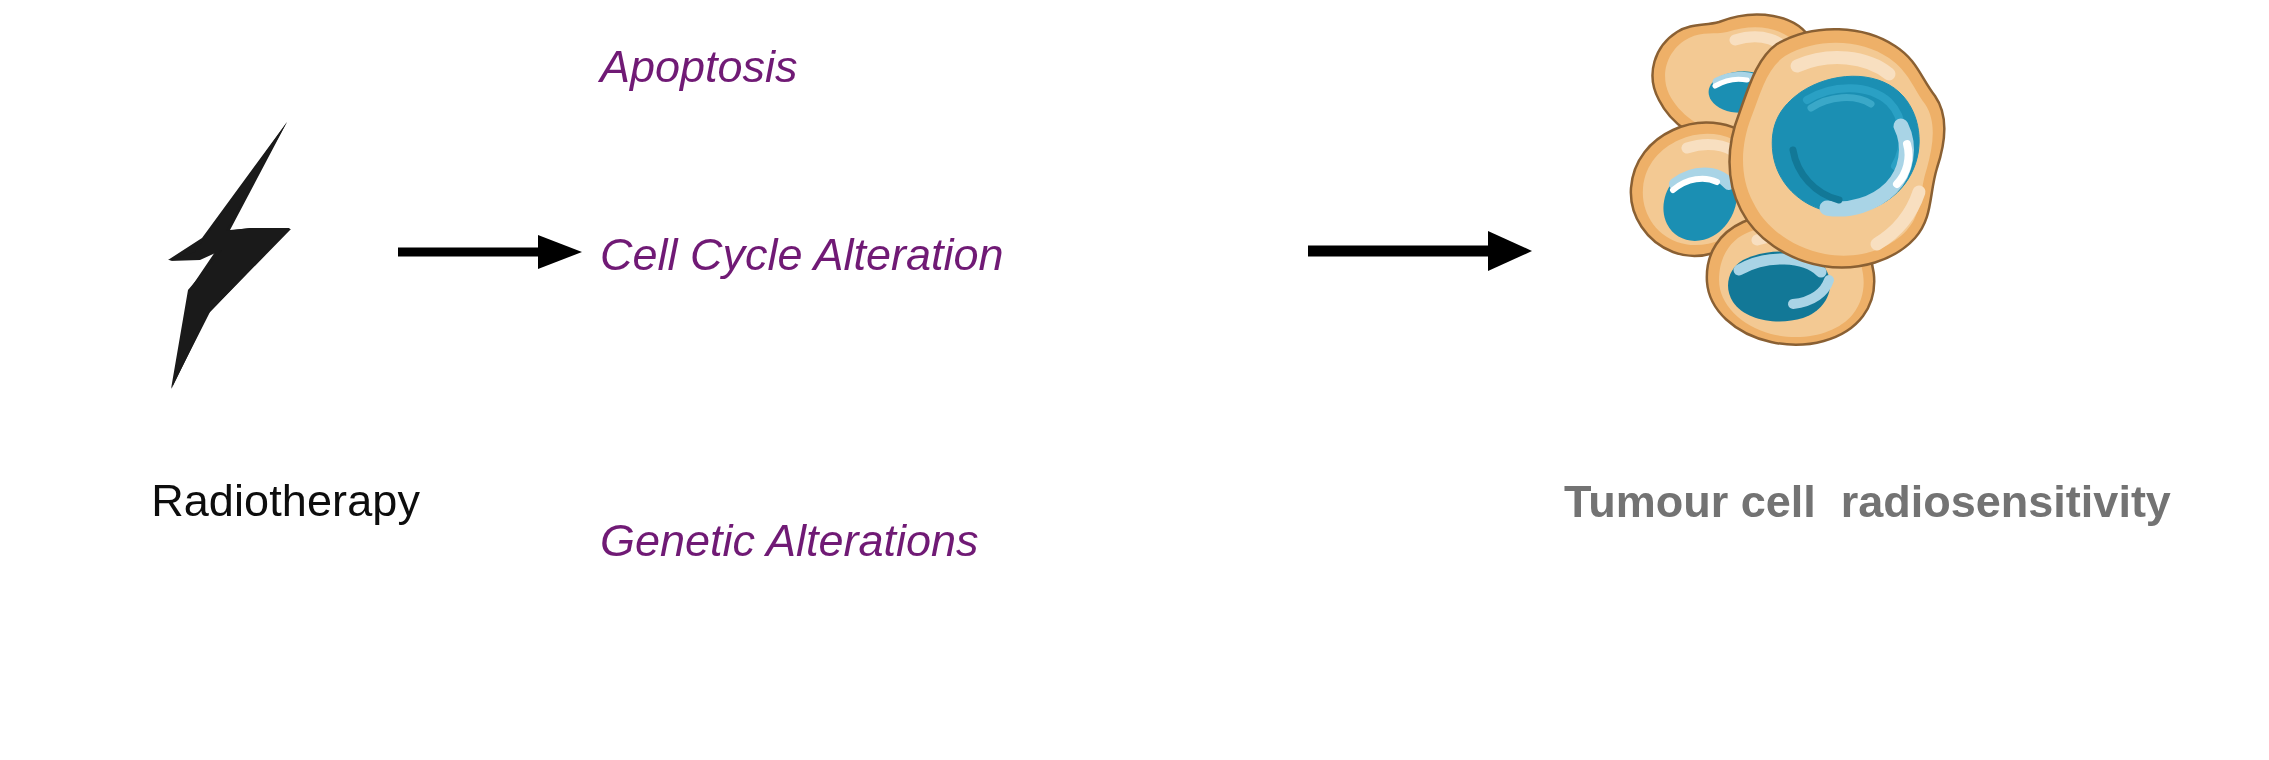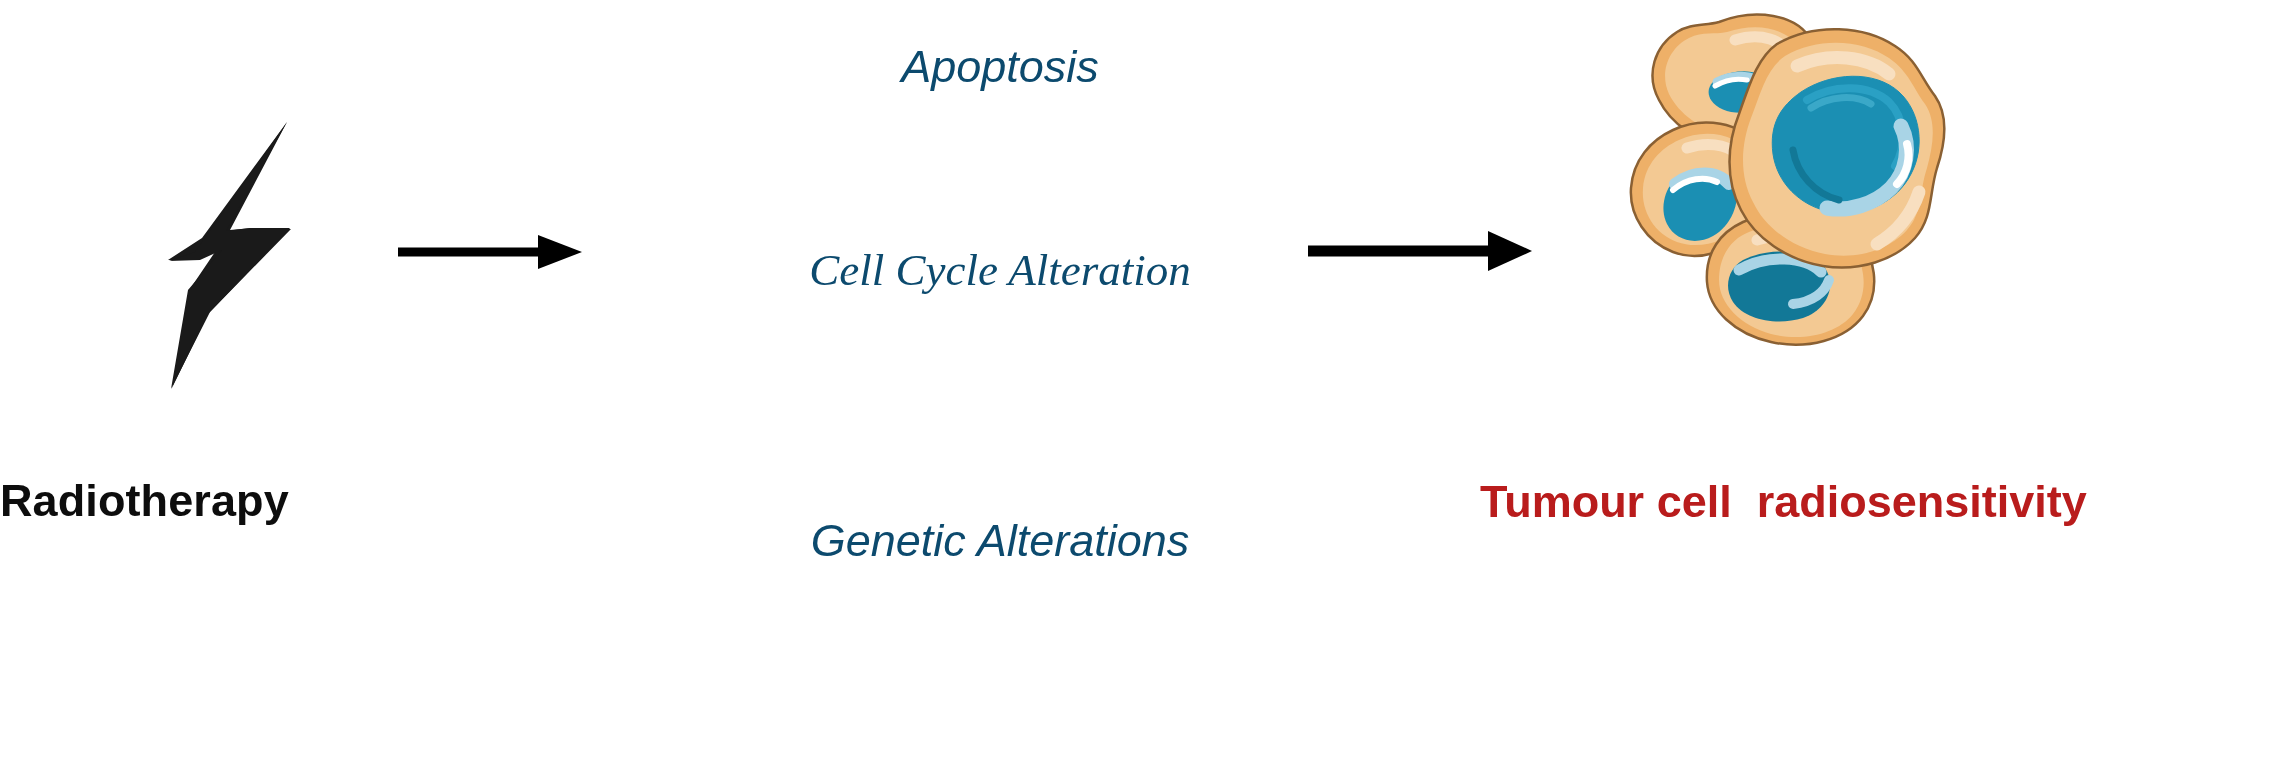--- a/index.html
+++ b/index.html
@@ -32,23 +32,23 @@
     left: 140px;
     top: 100px;
     width: 170px;
     height: 310px;
   }
   #radiotherapy-label {
     position: absolute;
     left: 0;
     top: 475px;
     width: 420px;
-    text-align: left;
+    text-align: right;
     font-size: 45px;
-    font-weight: bold;
+    font-weight: normal;
     color: #0d0d0d;
     letter-spacing: 0.1px;
     white-space: nowrap;
   }
 
   
   .arrow-svg {
     position: absolute;
   }
   #arrow-left {
@@ -69,29 +69,28 @@
     position: absolute;
     left: 600px;
     top: 0;
     width: 800px;
     height: 760px;
   }
   .mechanism-item {
     position: absolute;
     left: 0;
     width: 800px;
-    text-align: center;
     font-style: italic;
     font-size: 45px;
-    color: #0c4a6e;
+    color: #701a75;
     white-space: nowrap;
     line-height: 1;
   }
   #mech-0 { top: 44px; }
-  #mech-1 { top: 248px; font-family: Liberation Serif, serif; }
+  #mech-1 { top: 232px; }
   #mech-2 { top: 378px; }
   #mech-3 { top: 518px; font-style: italic; }
   #mech-4 { top: 660px; }
 
   
   #tumour-group {
     position: absolute;
     left: 1480px;
     top: 0;
     width: 789px;
@@ -102,23 +101,24 @@
     left: 135px;
     top: 4px;
     width: 340px;
     height: 350px;
   }
   #tumour-label {
     position: absolute;
     left: 0;
     top: 476px;
     width: 775px;
+    text-align: center;
     font-size: 45px;
     font-weight: bold;
-    color: #b91c1c;
+    color: #737373;
     white-space: pre;
   }
 </style>
 </head>
 <body>
 
 <div id="figure">
 
   <div id="radiotherapy-group">
 

